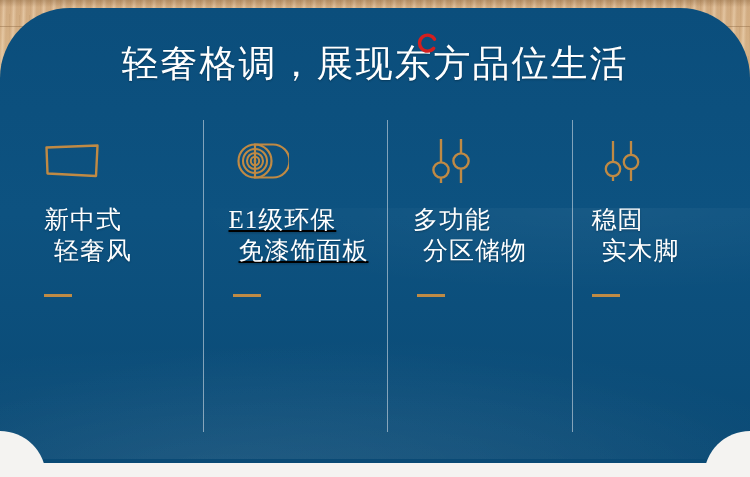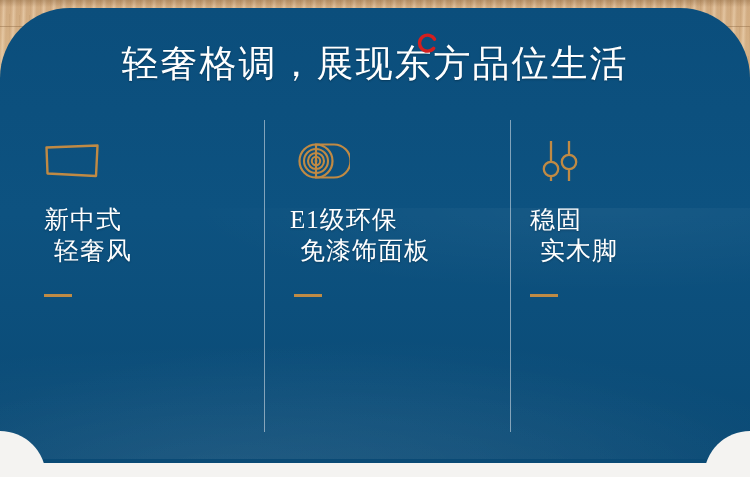--- a/index.html
+++ b/index.html
@@ -164,21 +164,21 @@
   }
   .feat-line2 { padding-left: 10px; }
   .dash {
     margin-top: 28px;
     width: 28px;
     height: 3px;
     background: #bf8b45;
   }
   
   .col-1 { padding-left: 44px; font-family: Liberation Serif, serif; }
-  .col-2 { padding-left: 26px; }
+  .col-2 { padding-left: 26px; text-decoration: underline; }
   .col-3 { padding-left: 26px; }
   .col-4 { padding-left: 20px; }
   .col-2 .icon-box { padding-left: 8px; }
   .col-3 .icon-box { padding-left: 16px; }
   .col-4 .icon-box { padding-left: 10px; }
   .col-2 .dash, .col-3 .dash { margin-left: 4px; }
 </style>
 </head>
 <body>
 
@@ -221,20 +221,33 @@
           <circle cx="18" cy="20" r="8" fill="none" stroke="#c08a44" stroke-width="2.1"></circle>
           <circle cx="18" cy="20" r="4.2" fill="none" stroke="#c08a44" stroke-width="2.1"></circle>
           <circle cx="18" cy="20" r="1.4" fill="#c08a44"></circle>
         </svg>
       </div>
       <div class="feat-text">E1级环保</div>
       <div class="feat-text feat-line2">免漆饰面板</div>
       <div class="dash"></div>
     </div>
 
+    <div class="col col-3">
+      <div class="icon-box">
+        <svg width="44" height="48" viewBox="0 0 44 48">
+          <line x1="12" y1="2" x2="12" y2="46" stroke="#c08a44" stroke-width="2.4"></line>
+          <line x1="32" y1="2" x2="32" y2="46" stroke="#c08a44" stroke-width="2.4"></line>
+          <circle cx="12" cy="33" r="7.6" fill="#0d5280" stroke="#c08a44" stroke-width="2.4"></circle>
+          <circle cx="32" cy="24" r="7.6" fill="#0d5280" stroke="#c08a44" stroke-width="2.4"></circle>
+        </svg>
+      </div>
+      <div class="feat-text">多功能</div>
+      <div class="feat-text feat-line2">分区储物</div>
+      <div class="dash"></div>
+    </div>
 
     <div class="col col-4">
       <div class="icon-box">
         <svg width="42" height="46" viewBox="0 0 42 46">
           <line x1="11" y1="3" x2="11" y2="43" stroke="#c08a44" stroke-width="2.3"></line>
           <line x1="29" y1="3" x2="29" y2="43" stroke="#c08a44" stroke-width="2.3"></line>
           <circle cx="11" cy="31" r="7.2" fill="#0d5280" stroke="#c08a44" stroke-width="2.3"></circle>
           <circle cx="29" cy="24" r="7.2" fill="#0d5280" stroke="#c08a44" stroke-width="2.3"></circle>
         </svg>
       </div>

